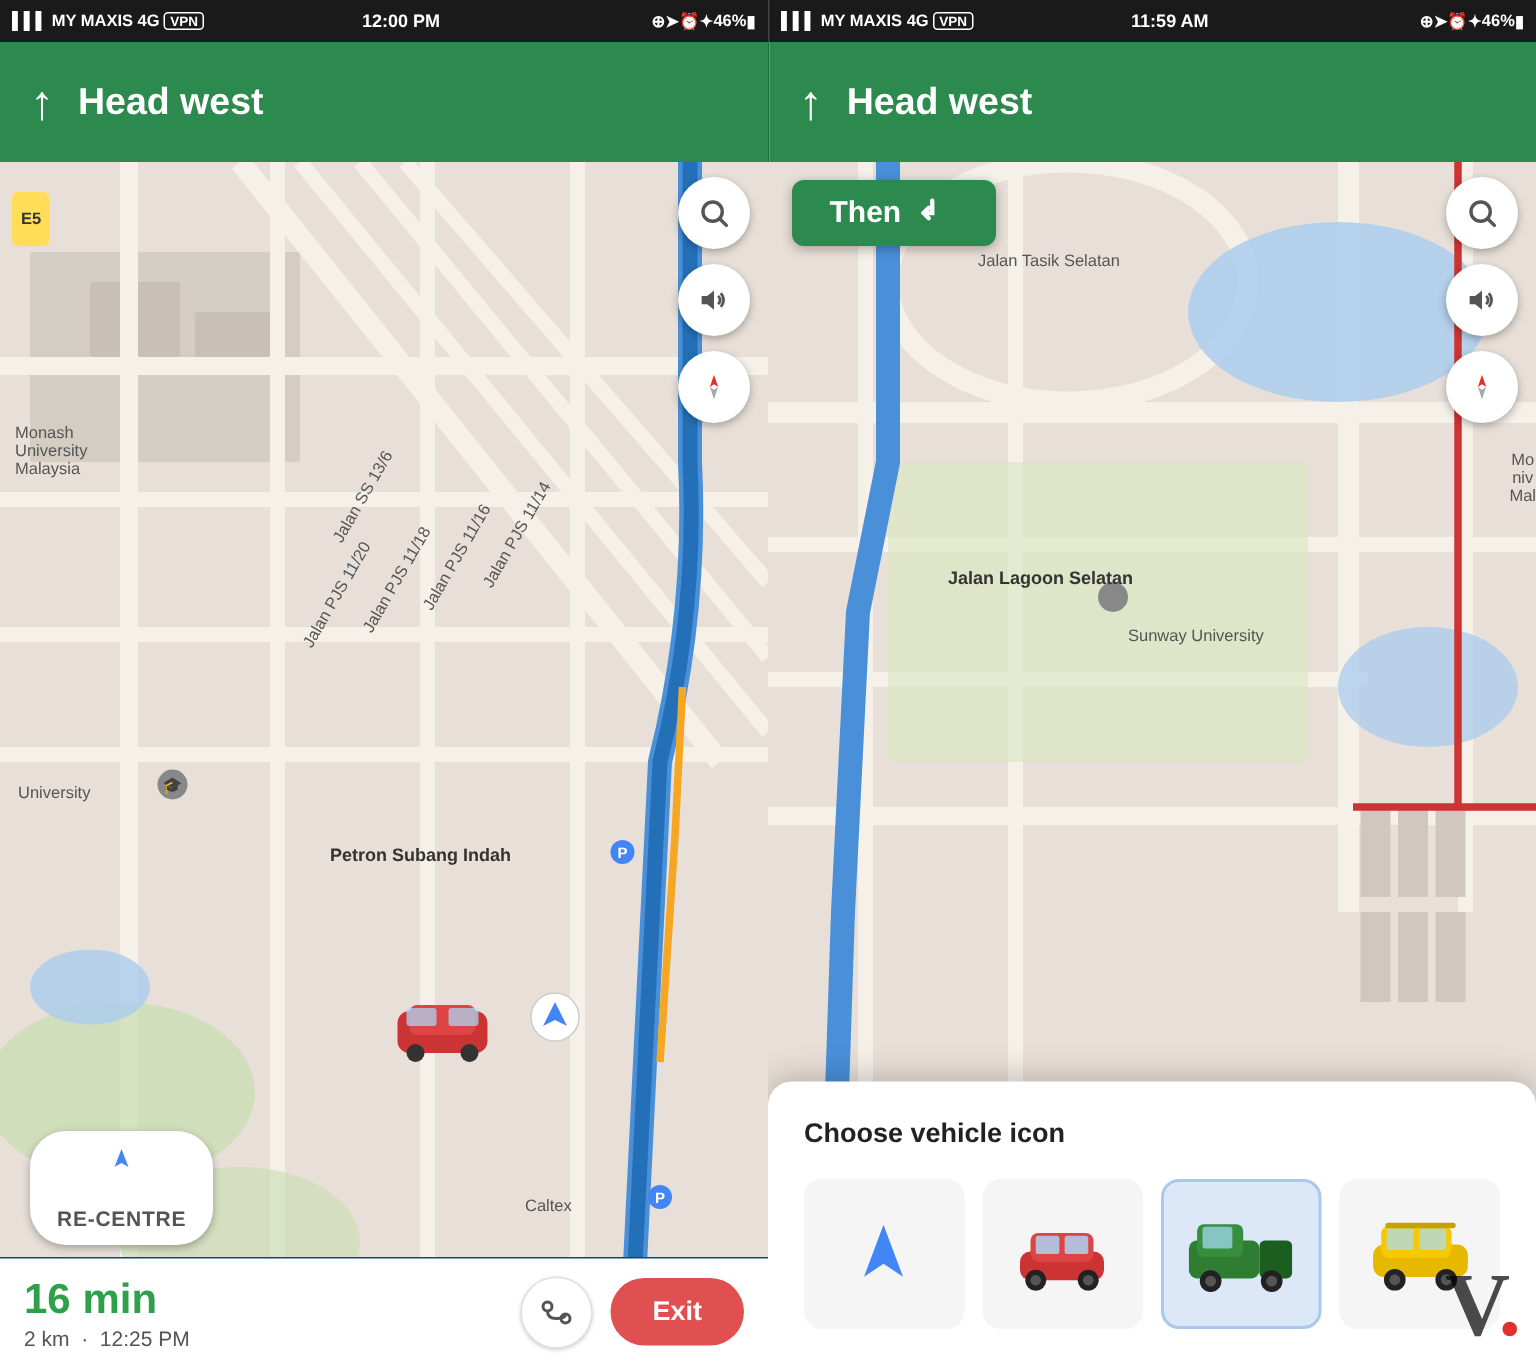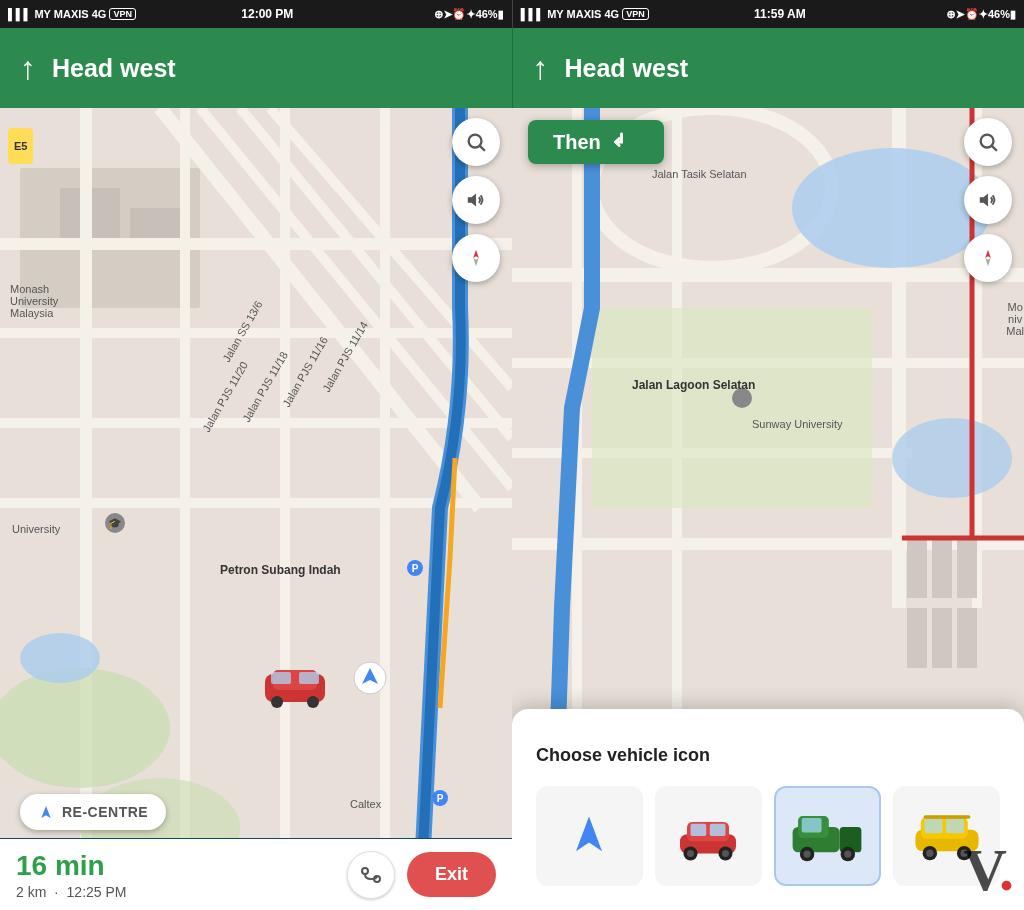--- a/index.html
+++ b/index.html
@@ -111,27 +111,29 @@
 
     
     .recentre-btn {
       position: absolute;
       bottom: 80px;
       left: 20px;
       background: white;
       border-radius: 24px;
       padding: 10px 18px;
       display: flex;
-      gap: 8px;
+      align-items: center;
+      gap: 24px;
       font-size: 14px;
       font-weight: 700;
       color: #555;
       box-shadow: 0 2px 6px rgba(0,0,0,0.3);
       cursor: pointer;
       letter-spacing: 0.5px;
+      flex-direction: column;
     }
 
     
     .bottom-bar {
       position: absolute;
       bottom: 0;
       left: 0;
       right: 0;
       height: 72px;
       background: white;
@@ -175,21 +177,21 @@
     }
 
     
     .vehicle-panel {
       position: absolute;
       bottom: 0;
       right: 0;
       width: 512px;
       background: white;
       border-radius: 16px 16px 0 0;
-      padding: 36px 24px 24px;
+      padding: 24px 24px 24px;
       box-shadow: 0 -4px 20px rgba(0,0,0,0.2);
     }
     .vehicle-panel-title {
       font-size: 18px;
       font-weight: 700;
       color: #222;
       margin-bottom: 20px;
     }
     .vehicle-options {
       display: flex;

